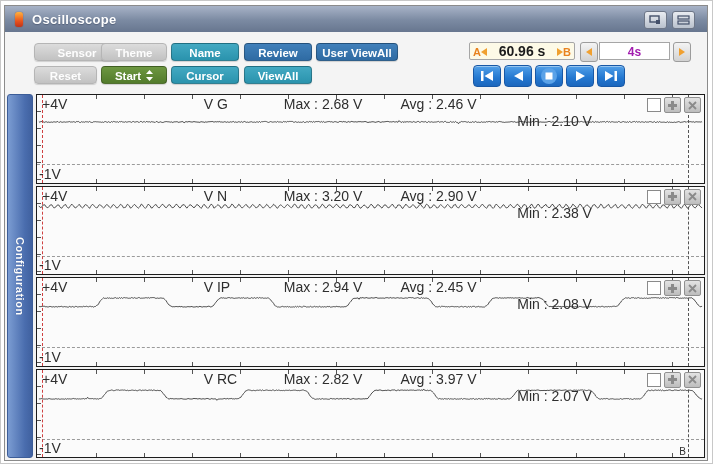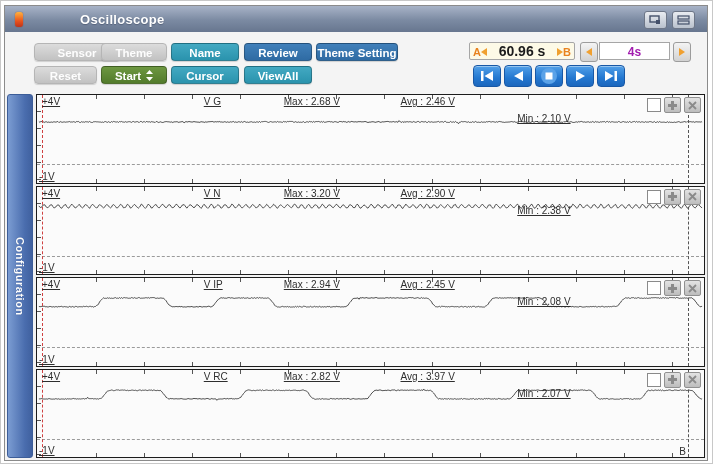--- a/index.html
+++ b/index.html
@@ -1,20 +1,20 @@
 <!DOCTYPE html>
 <html><head>
 <meta charset="utf-8">
 <style>
   html,body{margin:0;padding:0;}
   body{width:713px;height:464px;background:#ffffff;font-family:"Liberation Sans",sans-serif;position:relative;overflow:hidden;}
   .frame{position:absolute;inset:0;border:1px solid #c8c8c8;}
   .window{position:absolute;left:4px;top:5px;width:704px;height:456px;border:1px solid #8b8b8b;background:#f2f2f2;box-sizing:border-box;}
   
-  .titlebar{position:absolute;left:0;top:0;right:0;height:26px;background:linear-gradient(#a8b3c7,#7b8aa2 55%,#67768f);border-bottom:1px solid #5c6a80;display:flex;align-items:center;gap:48px;}
+  .titlebar{position:absolute;left:0;top:0;right:0;height:26px;background:linear-gradient(#a8b3c7,#7b8aa2 55%,#67768f);border-bottom:1px solid #5c6a80;display:flex;align-items:center;}
   .app-icon{width:8px;height:15px;margin-left:10px;border-radius:3px;background:linear-gradient(#ffb23e,#e8541e 60%,#c03318);box-shadow:0 0 1px #7a2a10;}
   .title-text{color:#ffffff;font-weight:bold;font-size:13px;margin-left:9px;letter-spacing:.3px;text-shadow:0 1px 1px #55627a;}
   .win-btns{position:absolute;right:12px;top:5px;display:flex;gap:5px;}
   .win-btn{width:21px;height:16px;border:1px solid #6d7documents7a;border:1px solid #6d7687;border-radius:3px;background:linear-gradient(#e9ecf1,#b9c1cd);display:flex;align-items:center;justify-content:center;}
   
   .toolbar{position:absolute;left:0;top:26px;right:0;height:62px;background:#f4f4f4;}
   .tbtn{position:absolute;height:18px;border-radius:4px;color:#fff;font-weight:bold;font-size:11.5px;text-align:center;line-height:18px;border:1px solid rgba(0,0,0,.25);box-sizing:border-box;cursor:pointer;box-shadow:0 1px 1px rgba(0,0,0,.15);}
   .t-gray{background:linear-gradient(#dcdcdc,#c2c2c2);color:#fdfdfd;border-color:#b5b5b5;}
   .t-teal{background:linear-gradient(#43a9c2,#2a93ad);}
   .t-blue{background:linear-gradient(#4180ba,#2f6ba3);}
@@ -38,21 +38,21 @@
   .side-tab{width:24px;margin-right:3px;border-radius:3px;border:1px solid #3c5d98;background:linear-gradient(90deg,#7b9cd2,#4a6dae 70%,#40619f);display:flex;align-items:center;justify-content:center;cursor:pointer;}
   .side-tab span{writing-mode:vertical-rl;color:#fff;font-size:11px;font-weight:bold;letter-spacing:.5px;text-shadow:0 0 1px #2d4b80;}
   .panels{flex:1;display:flex;flex-direction:column;gap:2px;}
   .panel{flex:1;position:relative;border:1px solid #1c1c1c;background:#fbfbfb;box-sizing:border-box;overflow:hidden;}
   .ticks-top{position:absolute;top:0;left:12px;right:0;height:4px;background:repeating-linear-gradient(90deg,transparent 0 47px,#555 47px 48px);}
   .ticks-bottom{position:absolute;bottom:0;left:12px;right:0;height:4px;background:repeating-linear-gradient(90deg,transparent 0 47px,#555 47px 48px);}
   .ticks-left{position:absolute;left:0;top:0;bottom:0;width:4px;background:repeating-linear-gradient(180deg,transparent 0 16px,#555 16px 17px);}
   .zero-line{position:absolute;left:0;right:0;top:79%;border-top:1px dashed #9a9a9a;}
   .cursor-a{position:absolute;left:5px;top:0;bottom:0;border-left:1px dashed #cf4040;}
   .cursor-b{position:absolute;right:15px;top:0;bottom:0;border-left:1px dashed #555;}
-  .lbl{position:absolute;font-size:10px;color:#2e2e2e;white-space:nowrap;text-decoration:underline;}
+  .lbl{position:absolute;font-size:14px;color:#2e2e2e;white-space:nowrap;}
   .lbl-top{top:1px;}
   .vmax{left:37%;} .vavg{left:54.5%;} .vmin{left:72%;margin-top:17px;}
   .chan-label{left:25%;}
   .vtop{left:5px;top:1px;} .vbot{left:2px;bottom:1px;margin-top:47px;}
   .b-label{position:absolute;right:18px;bottom:0;font-size:10px;color:#2e2e2e;}
   .panel-ctrls{position:absolute;right:3px;top:2px;display:flex;gap:3px;align-items:center;}
   .chk{width:12px;height:12px;background:#fff;border:1px solid #8a8a8a;cursor:pointer;}
   .mini-btn{width:15px;height:14px;border:1px solid #909090;border-radius:2px;background:linear-gradient(#e3e3e3,#bdbdbd);display:flex;align-items:center;justify-content:center;cursor:pointer;}
   .wave{position:absolute;inset:0;width:100%;height:100%;}
 </style>
@@ -79,21 +79,21 @@
           </svg>
       </div>
     </div>
   </div>
 
   <div class="toolbar">
     <div class="tbtn t-gray row1" style="left:29px;width:86px;">Sensor</div>
     <div class="tbtn t-gray row1" style="left:96px;width:66px;">Theme</div>
     <div class="tbtn t-teal row1" style="left:166px;width:68px;">Name</div>
     <div class="tbtn t-blue row1" style="left:239px;width:68px;">Review</div>
-    <div class="tbtn t-blue row1" style="left:311px;width:82px;">Theme Setting</div>
+    <div class="tbtn t-blue row1" style="left:311px;width:82px;">User ViewAll</div>
 
     <div class="tbtn t-gray row2" style="left:29px;width:63px;">Reset</div>
     <div class="tbtn t-green row2" style="left:96px;width:66px;">
       <span>Start</span><span class="spin"><svg width="7" height="11">
             <polygon points="3.5,0 7,4 0,4" fill="#fff"></polygon>
             <polygon points="0,7 7,7 3.5,11" fill="#fff"></polygon>
           </svg></span>
     </div>
     <div class="tbtn t-teal row2" style="left:166px;width:68px;">Cursor</div>
     <div class="tbtn t-teal row2" style="left:239px;width:68px;">ViewAll</div>

